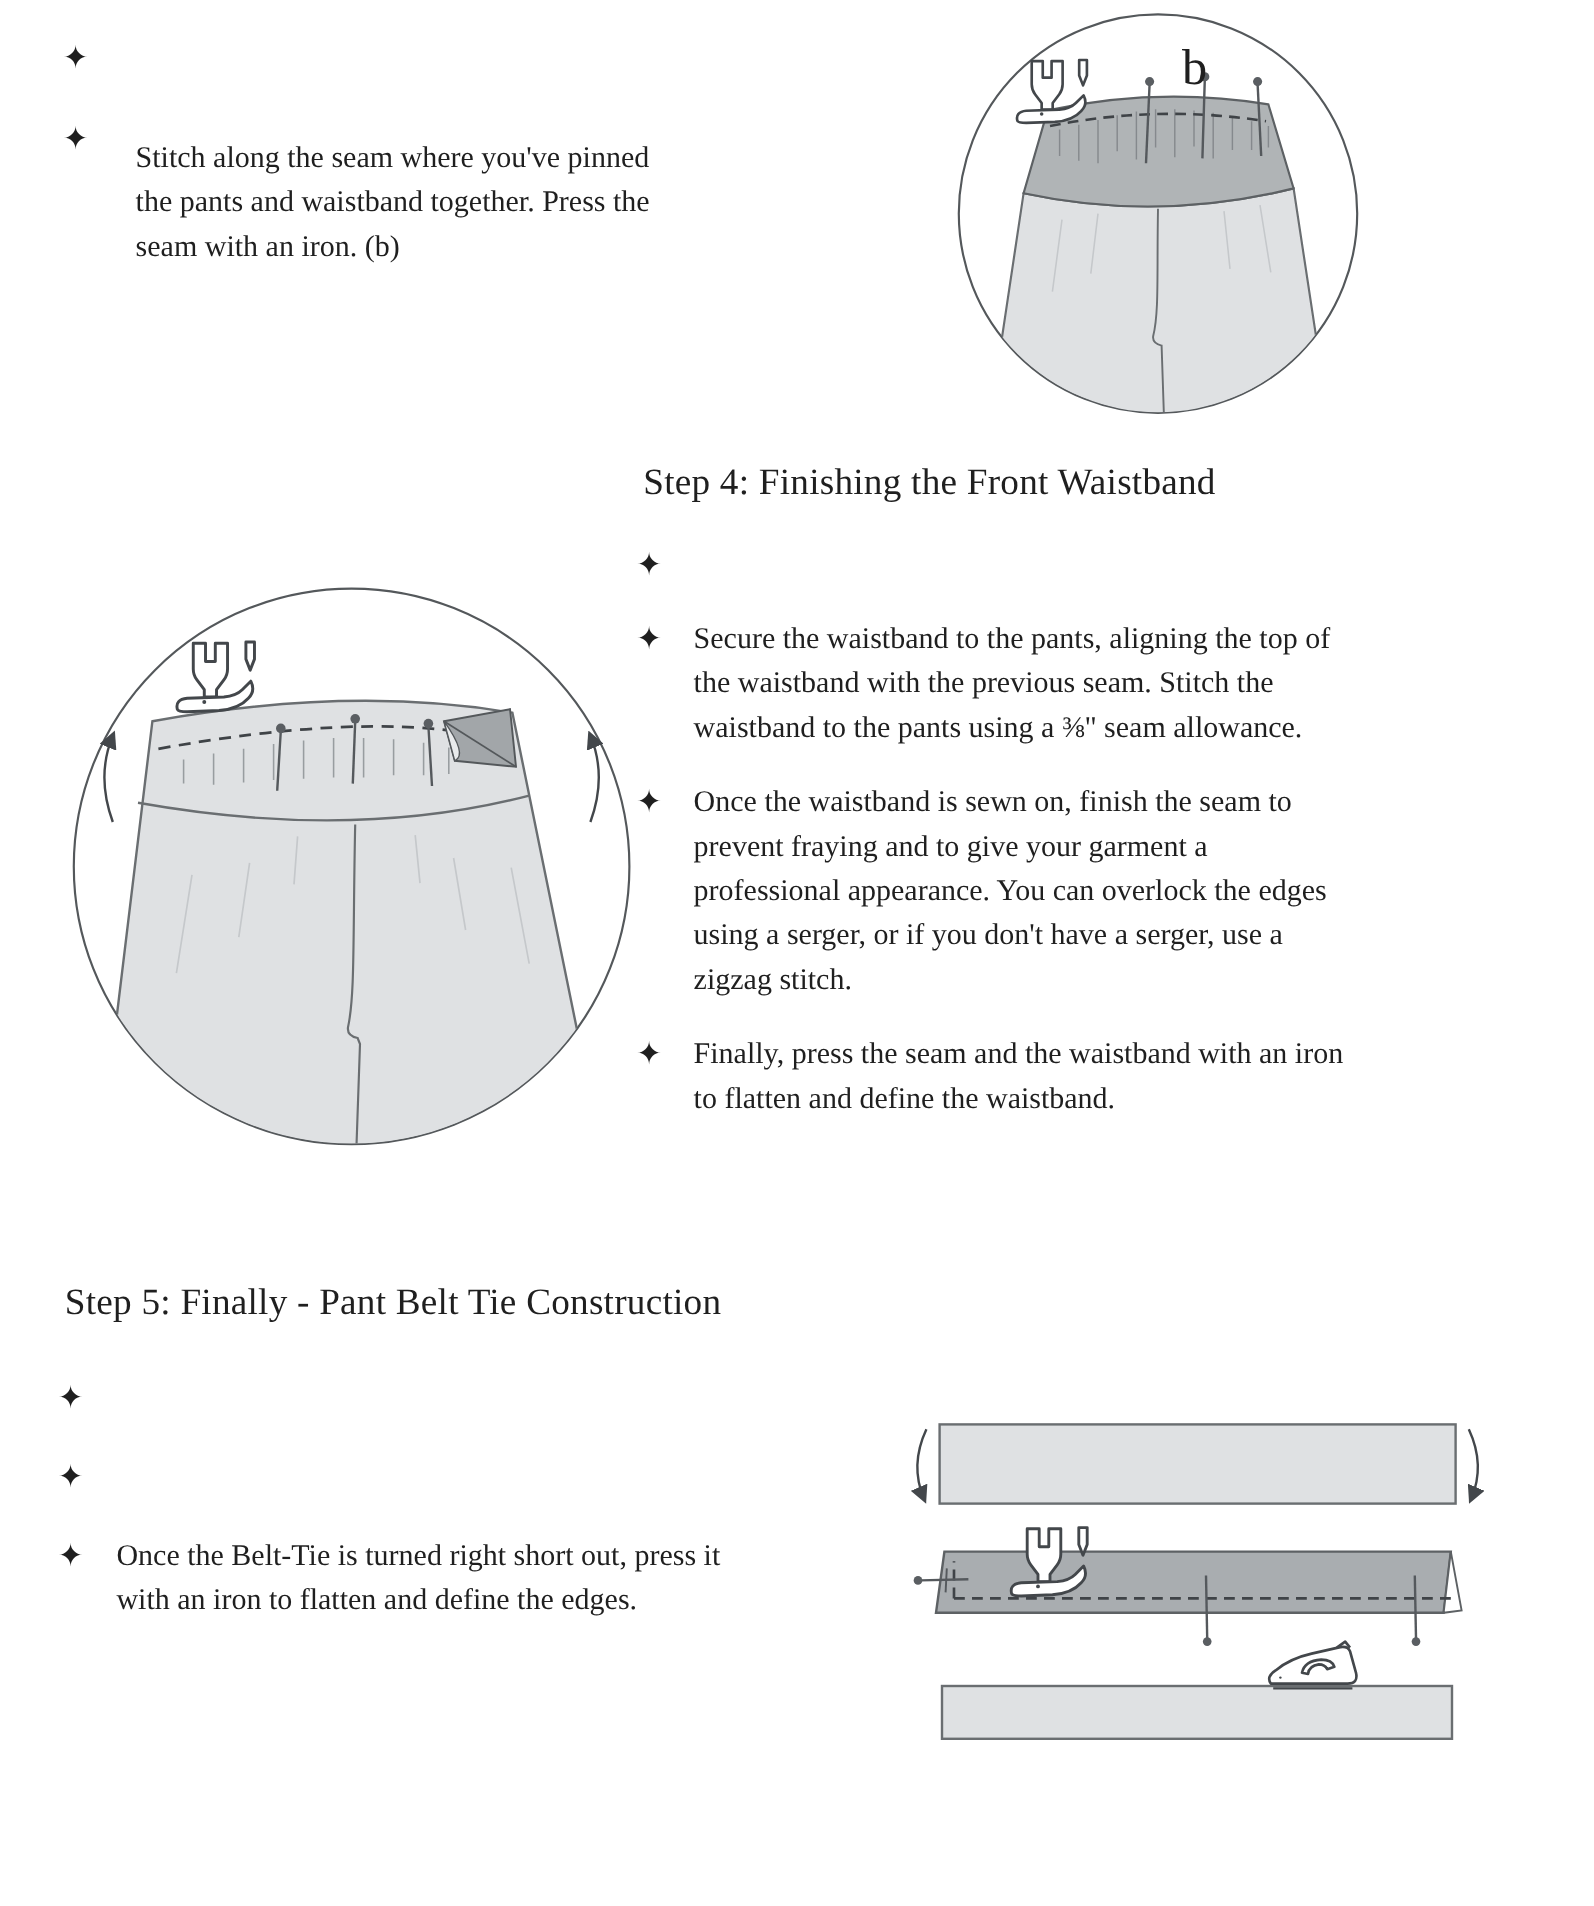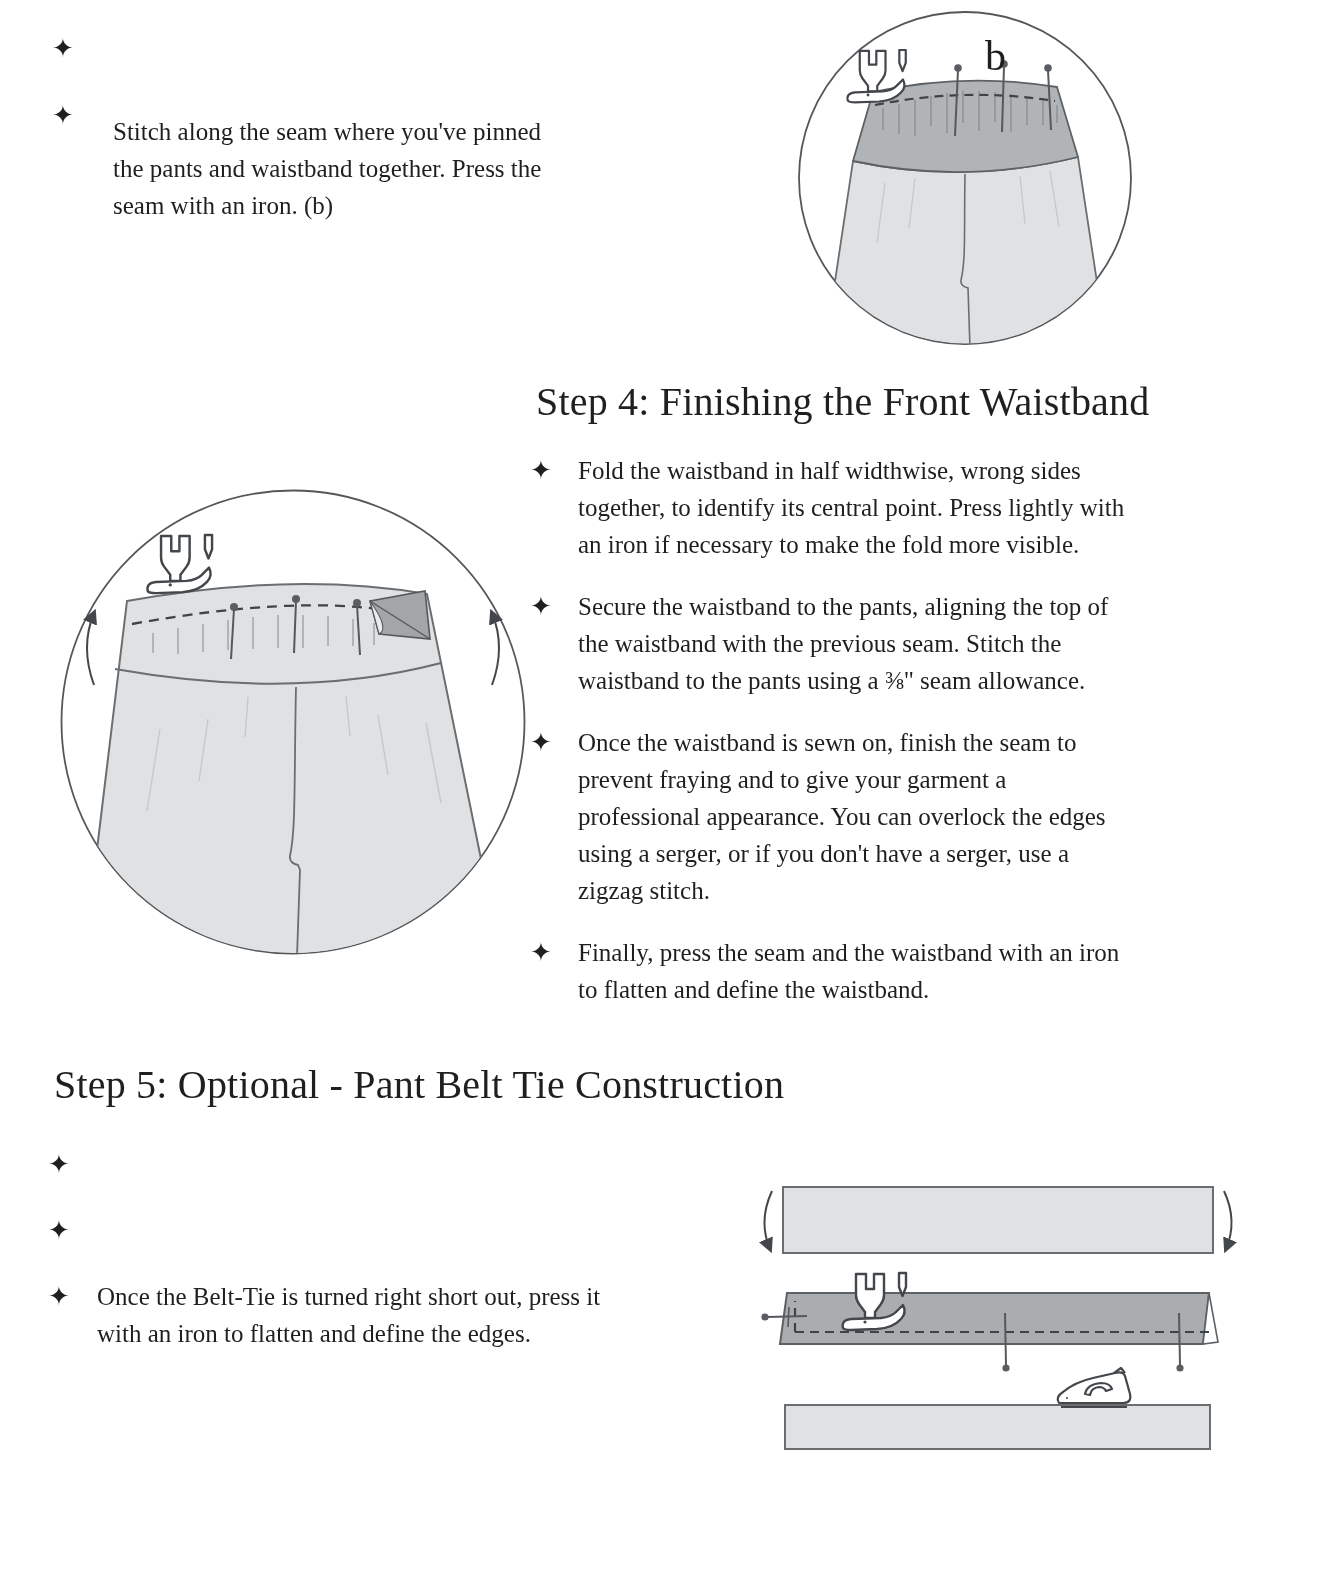--- a/index.html
+++ b/index.html
@@ -2,21 +2,21 @@
 <html><head>
 <meta charset="utf-8">
 <style>
   html,body{margin:0;padding:0;background:#ffffff;}
   .page{
     position:relative;width:1328px;height:1588px;background:#ffffff;
     font-family:"Liberation Serif","DejaVu Serif",serif;color:#1f1f1f;
     overflow:hidden;
   }
   .heading{
-    position:absolute;font-size:40px;line-height:38px;white-space:nowrap;
+    position:absolute;font-size:31px;line-height:38px;white-space:nowrap;
     font-weight:400;letter-spacing:.2px;text-align:center;
   }
   ul.blist{position:absolute;list-style:none;margin:0;padding:0;}
   ul.blist li{display:flex;align-items:flex-start;}
   .star{font-size:26px;line-height:37px;flex:none;}
   .txt{white-space:pre-line;font-size:25px;line-height:37px;}
   ul.intro li{margin-bottom:30px;}
   ul.intro .star{flex-basis:45px;}
   ul.s4 li{margin-bottom:25px;}
   ul.s4 .star{flex-basis:48px;}
@@ -81,23 +81,20 @@
       </g>
       <text x="190" y="62" font-size="42" fill="#1f1f1f">b</text>
     </svg>
   </div>
 
   <div class="heading" style="left:536px;top:383px;">Step 4: Finishing the Front Waistband</div>
 
   <ul class="blist s4" style="left:530px;top:452px;width:740px;">
     <li>
       <span class="star">✦</span>
-      <p class="txt" style="margin:0">Fold the waistband in half widthwise, wrong sides
-together, to identify its central point. Press lightly with
-an iron if necessary to make the fold more visible.</p>
     </li>
     <li>
       <span class="star">✦</span>
       <p class="txt" style="margin:0">Secure the waistband to the pants, aligning the top of
 the waistband with the previous seam. Stitch the
 waistband to the pants using a ⅜" seam allowance.</p>
     </li>
     <li>
       <span class="star">✦</span>
       <p class="txt" style="margin:0">Once the waistband is sewn on, finish the seam to
@@ -148,21 +145,21 @@
       <path d="M434,198 Q448,160 434,126" fill="none" stroke="#43474b" stroke-width="2" marker-end="url(#arrowhead)"></path>
       <g transform="translate(100,48) scale(1.02)" fill="#ffffff" stroke="#43474b" stroke-width="2.4" stroke-linejoin="round" stroke-linecap="round">
         <path d="M3,1 h10 v15 h8 V1 h10 v21 q0,5 -3,9 l-6,8 v6 h-10 v-6 l-6,-8 q-3,-4 -3,-9 z"></path>
         <path d="M-10,55 q-2,-8 8,-9 l30,-1 q10,-1 15,-6 l7,-7 q4,8 -2,14 q-8,9 -24,10 l-26,1 q-7,0 -8,-2 z"></path>
         <circle cx="12" cy="49" r="1.6" fill="#43474b" stroke="none"></circle>
         <path d="M46,0 h7 v14 l-3.5,9 l-3.5,-9 z"></path>
       </g>
     </svg>
   </div>
 
-  <div class="heading" style="left:54px;top:1066px;">Step 5: Optional - Pant Belt Tie Construction</div>
+  <div class="heading" style="left:54px;top:1066px;">Step 5: Finally - Pant Belt Tie Construction</div>
 
   <ul class="blist s5" style="left:48px;top:1146px;width:720px;">
     <li>
       <span class="star">✦</span>
     </li>
     <li>
       <span class="star">✦</span>
     </li>
     <li>
       <span class="star">✦</span>

